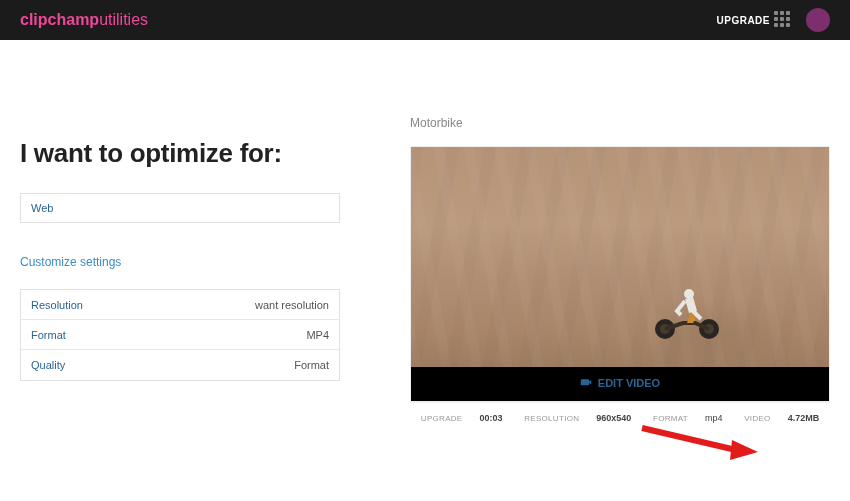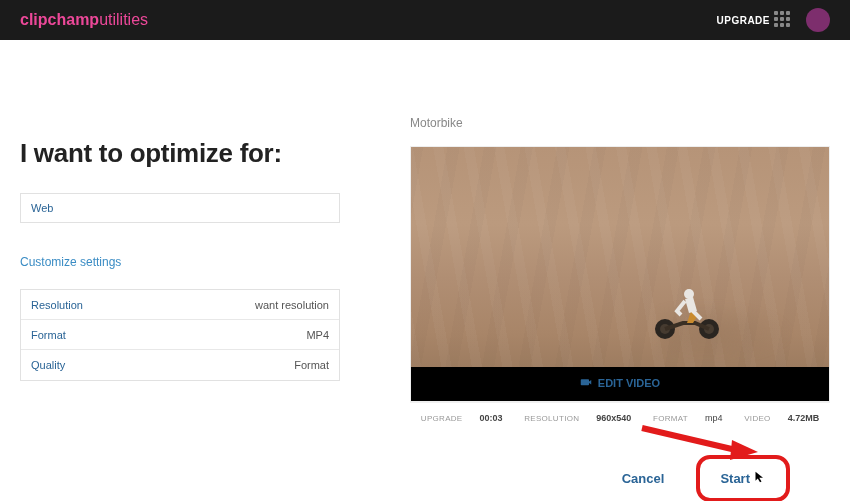--- a/index.html
+++ b/index.html
@@ -149,32 +149,20 @@
         </div>
       <div class="meta-item">
           <span class="meta-label">FORMAT</span>
           <span class="meta-value light">mp4</span>
         </div>
       <div class="meta-item">
           <span class="meta-label">VIDEO</span>
           <span class="meta-value">4.72MB</span>
         </div>
     </div>
-    <div class="actions">
-      <span class="cancel">Cancel</span>
-      <div class="start-wrap">
-        <div class="start-ring"></div>
-        <span class="start">
-          <span>Start</span>
-          <span class="cursor"><svg viewBox="0 0 16 16">
-                <path d="M2 1 L2 13 L5 10 L8 15 L10 14 L7 9 L12 9 Z"></path>
-              </svg></span>
-        </span>
-      </div>
-    </div>
   </div>
 </div>
 
 <div class="arrow">
   <svg viewBox="0 0 120 40">
     <line x1="2" y1="8" x2="96" y2="30" stroke="#e21b1b" stroke-width="6"></line>
     <polygon points="92,20 118,32 90,40" fill="#e21b1b"></polygon>
   </svg>
 </div>
 

